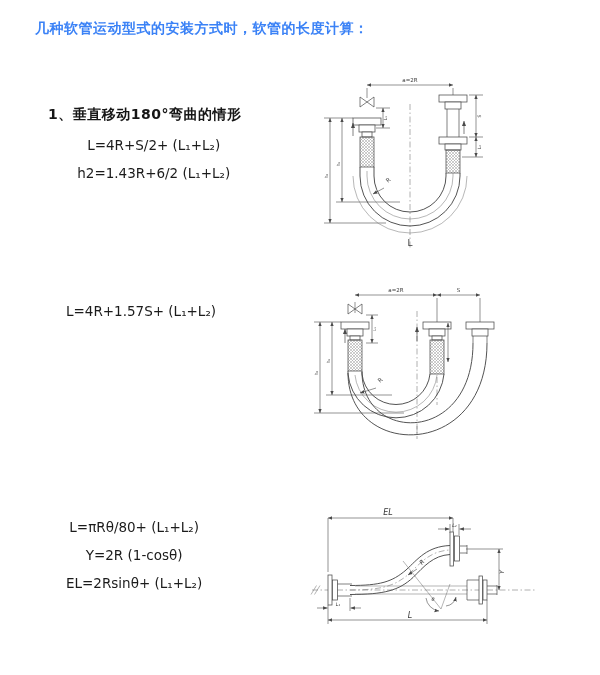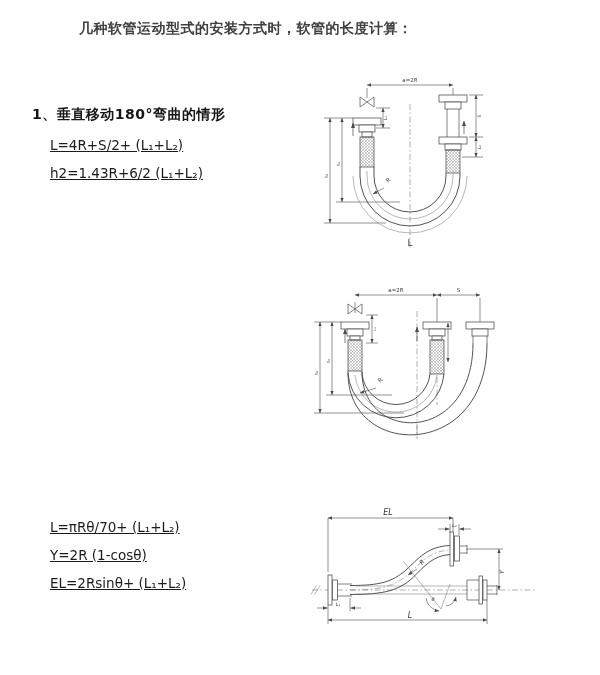--- a/index.html
+++ b/index.html
@@ -3,33 +3,33 @@
 <meta charset="utf-8">
 <style>
   html,body{margin:0;padding:0;}
   body{
     width:600px;height:675px;position:relative;background:#ffffff;
     font-family:"DejaVu Sans","Liberation Sans",sans-serif;
     overflow:hidden;
   }
   .page-title{
     position:absolute;left:35px;top:20px;
-    font-size:14px;font-weight:bold;color:#404040;letter-spacing:.5px;margin-left:44px;
-  }
-  .section{position:absolute;left:32px;}
+    font-size:14px;font-weight:bold;color:#3b82f6;letter-spacing:.5px;
+  }
+  .section{position:absolute;left:48px;text-align:center;}
   #sec1{top:106px}
   #sec2{top:297px}
   #sec3{top:513px}
   .heading{
     font-size:14px;font-weight:bold;color:#161616;
     margin:0 0 7px 0;letter-spacing:.5px;white-space:nowrap;
   }
   .formula{
     font-size:13.5px;color:#1b1b1b;line-height:28px;
-    padding-left:18px;white-space:nowrap;text-decoration:underline;
+    padding-left:18px;white-space:nowrap;
   }
   .diagram{position:absolute;}
   #dia1{left:312px;top:66px;}
   #dia2{left:306px;top:281px;}
   #dia3{left:300px;top:502px;font-style:italic;}
   svg{display:block;}
   svg text{
     font-family:"DejaVu Sans",sans-serif;
     fill:#3a3a3a;stroke:none;
   }
@@ -46,24 +46,25 @@
 
 <div class="page-title">几种软管运动型式的安装方式时，软管的长度计算：</div>
 
 <div class="section" id="sec1">
   <div class="heading">1、垂直移动180°弯曲的情形</div>
   <div class="formula">L=4R+S/2+ (L₁+L₂)</div>
   <div class="formula">h2=1.43R+6/2 (L₁+L₂)</div>
 </div>
 
 <div class="section" id="sec2">
+  <div class="formula">L=4R+1.57S+ (L₁+L₂)</div>
 </div>
 
 <div class="section" id="sec3">
-  <div class="formula">L=πRθ/70+ (L₁+L₂)</div>
+  <div class="formula">L=πRθ/80+ (L₁+L₂)</div>
   <div class="formula">Y=2R (1-cosθ)</div>
   <div class="formula">EL=2Rsinθ+ (L₁+L₂)</div>
 </div>
 
 <div class="diagram" id="dia1">
 <svg width="228" height="192" viewBox="0 0 228 192">
   <defs>
     <marker id="ar1" viewBox="0 0 8 8" refX="7.4" refY="4" markerWidth="8" markerHeight="8" orient="auto-start-reverse">
       <path d="M0,1 L7.6,4 L0,7 z" fill="#4a4a4a"></path>
     </marker>

